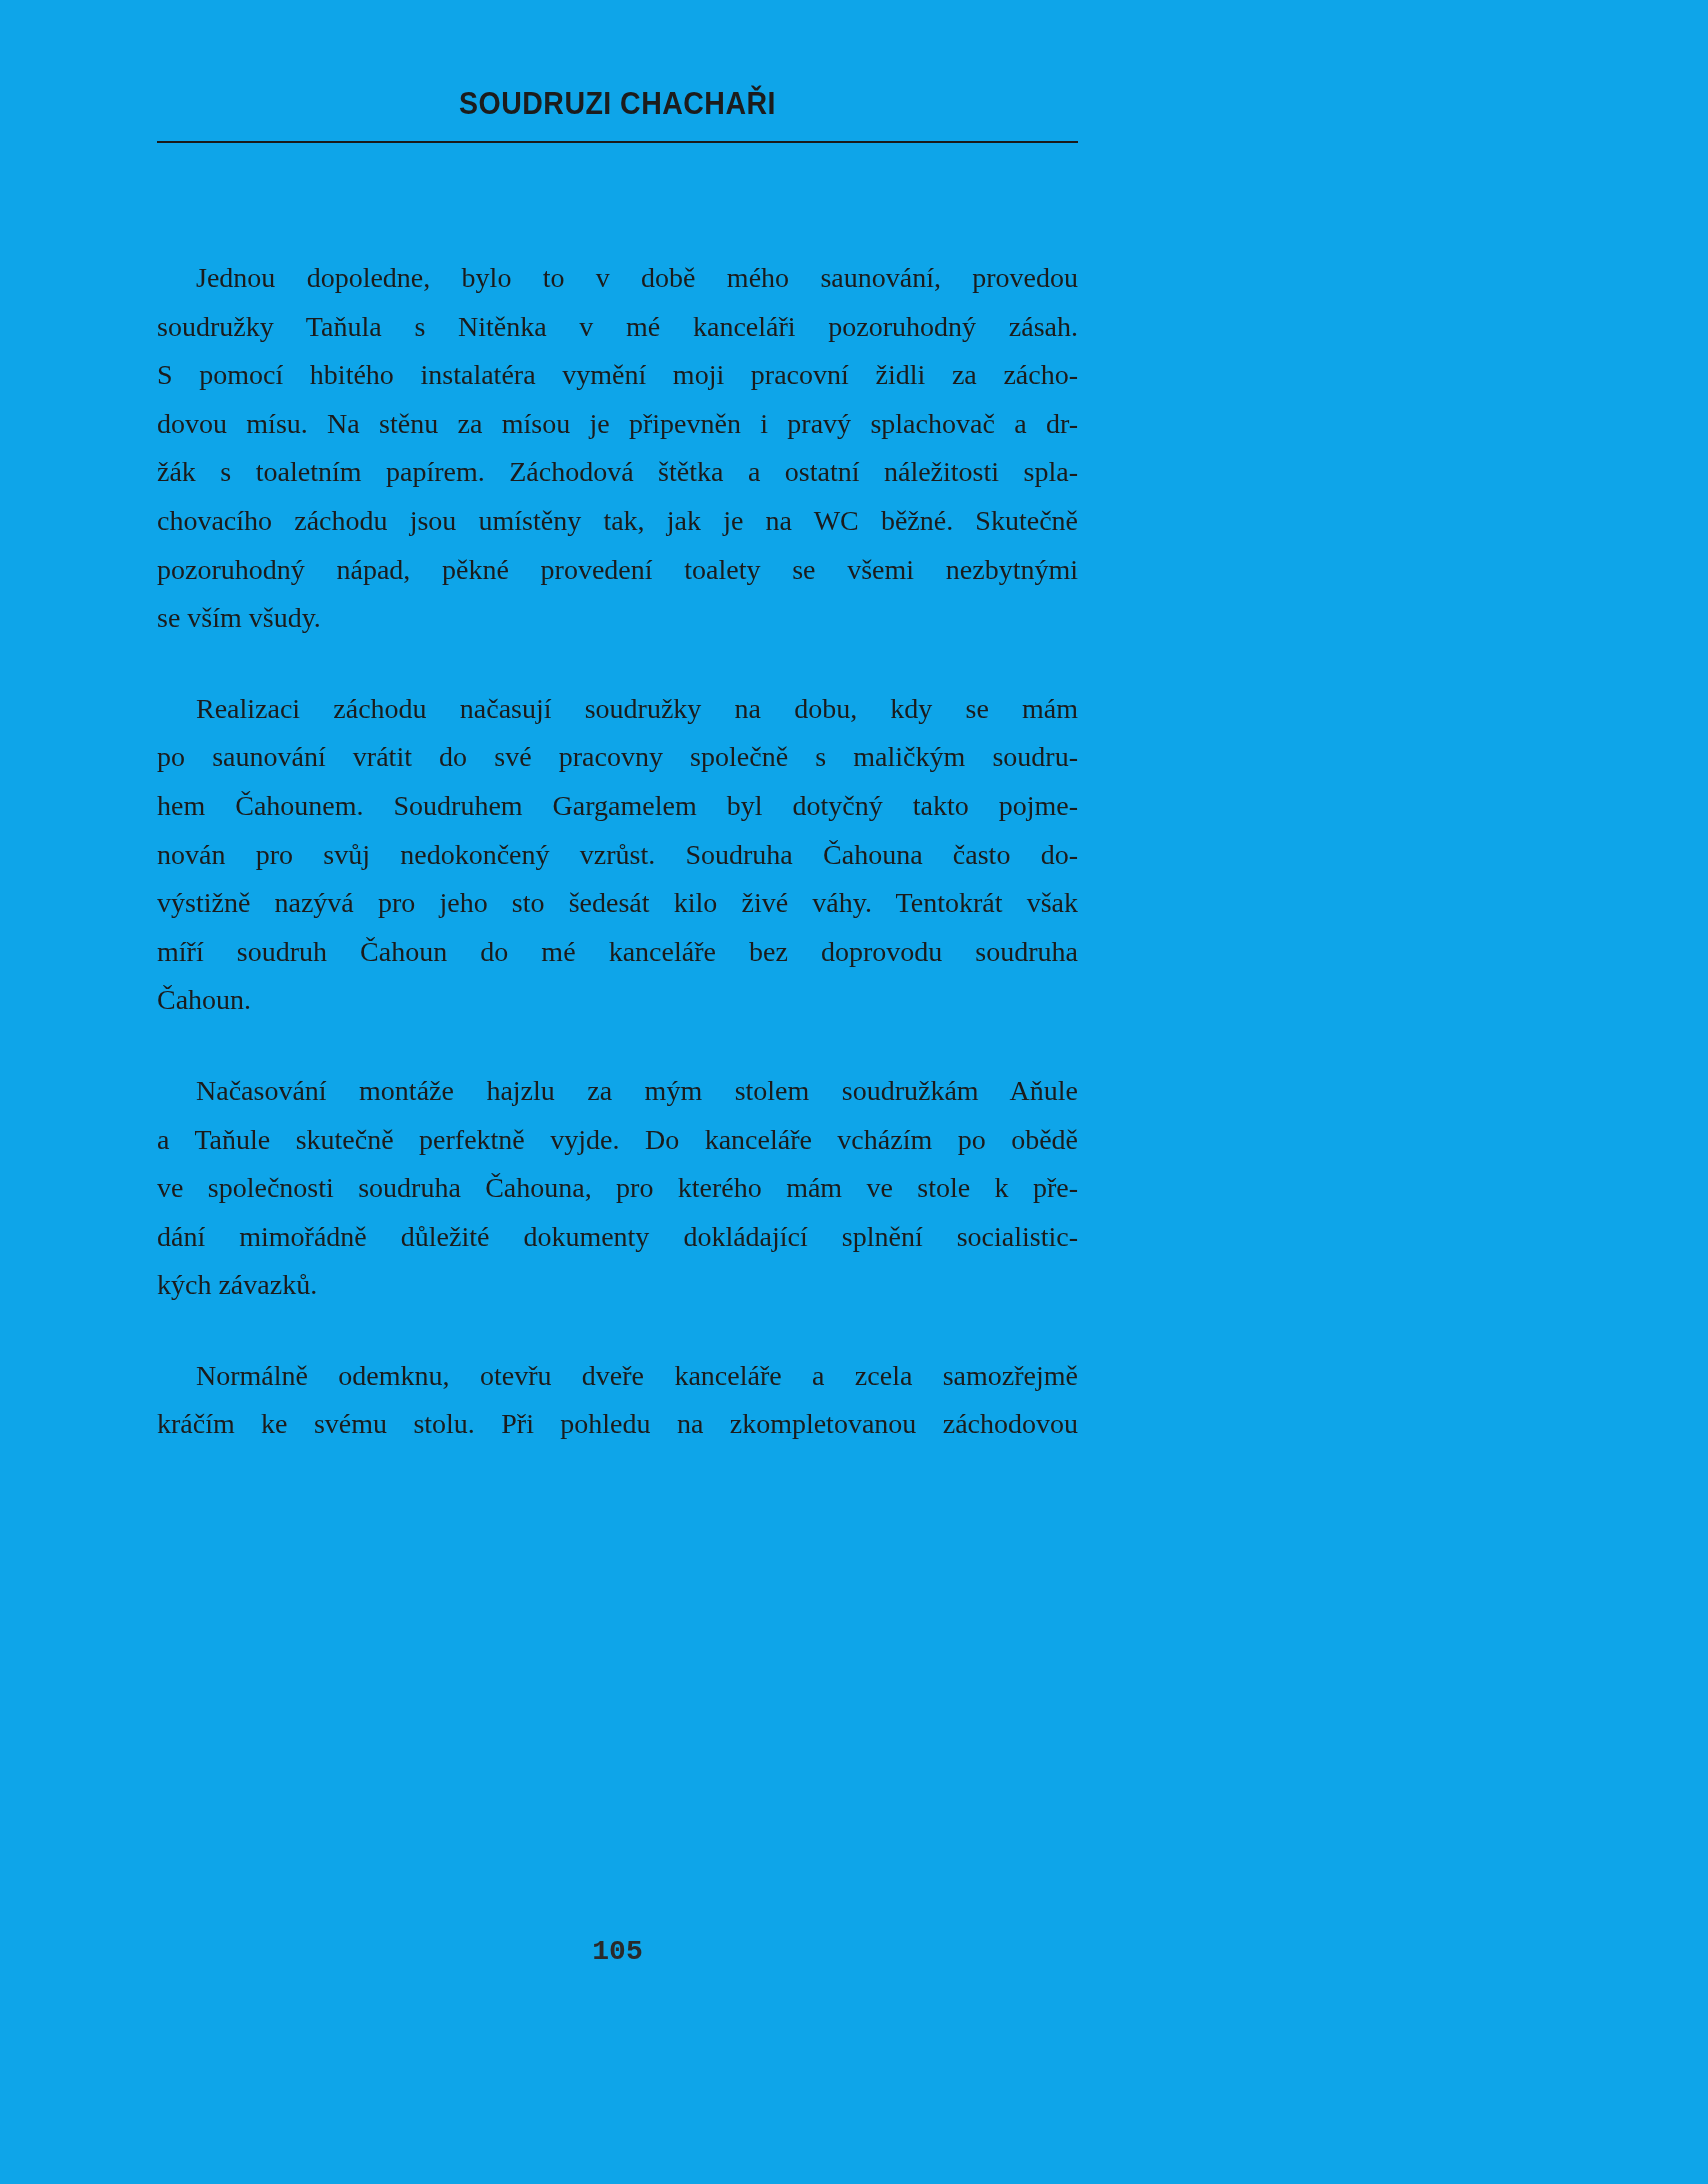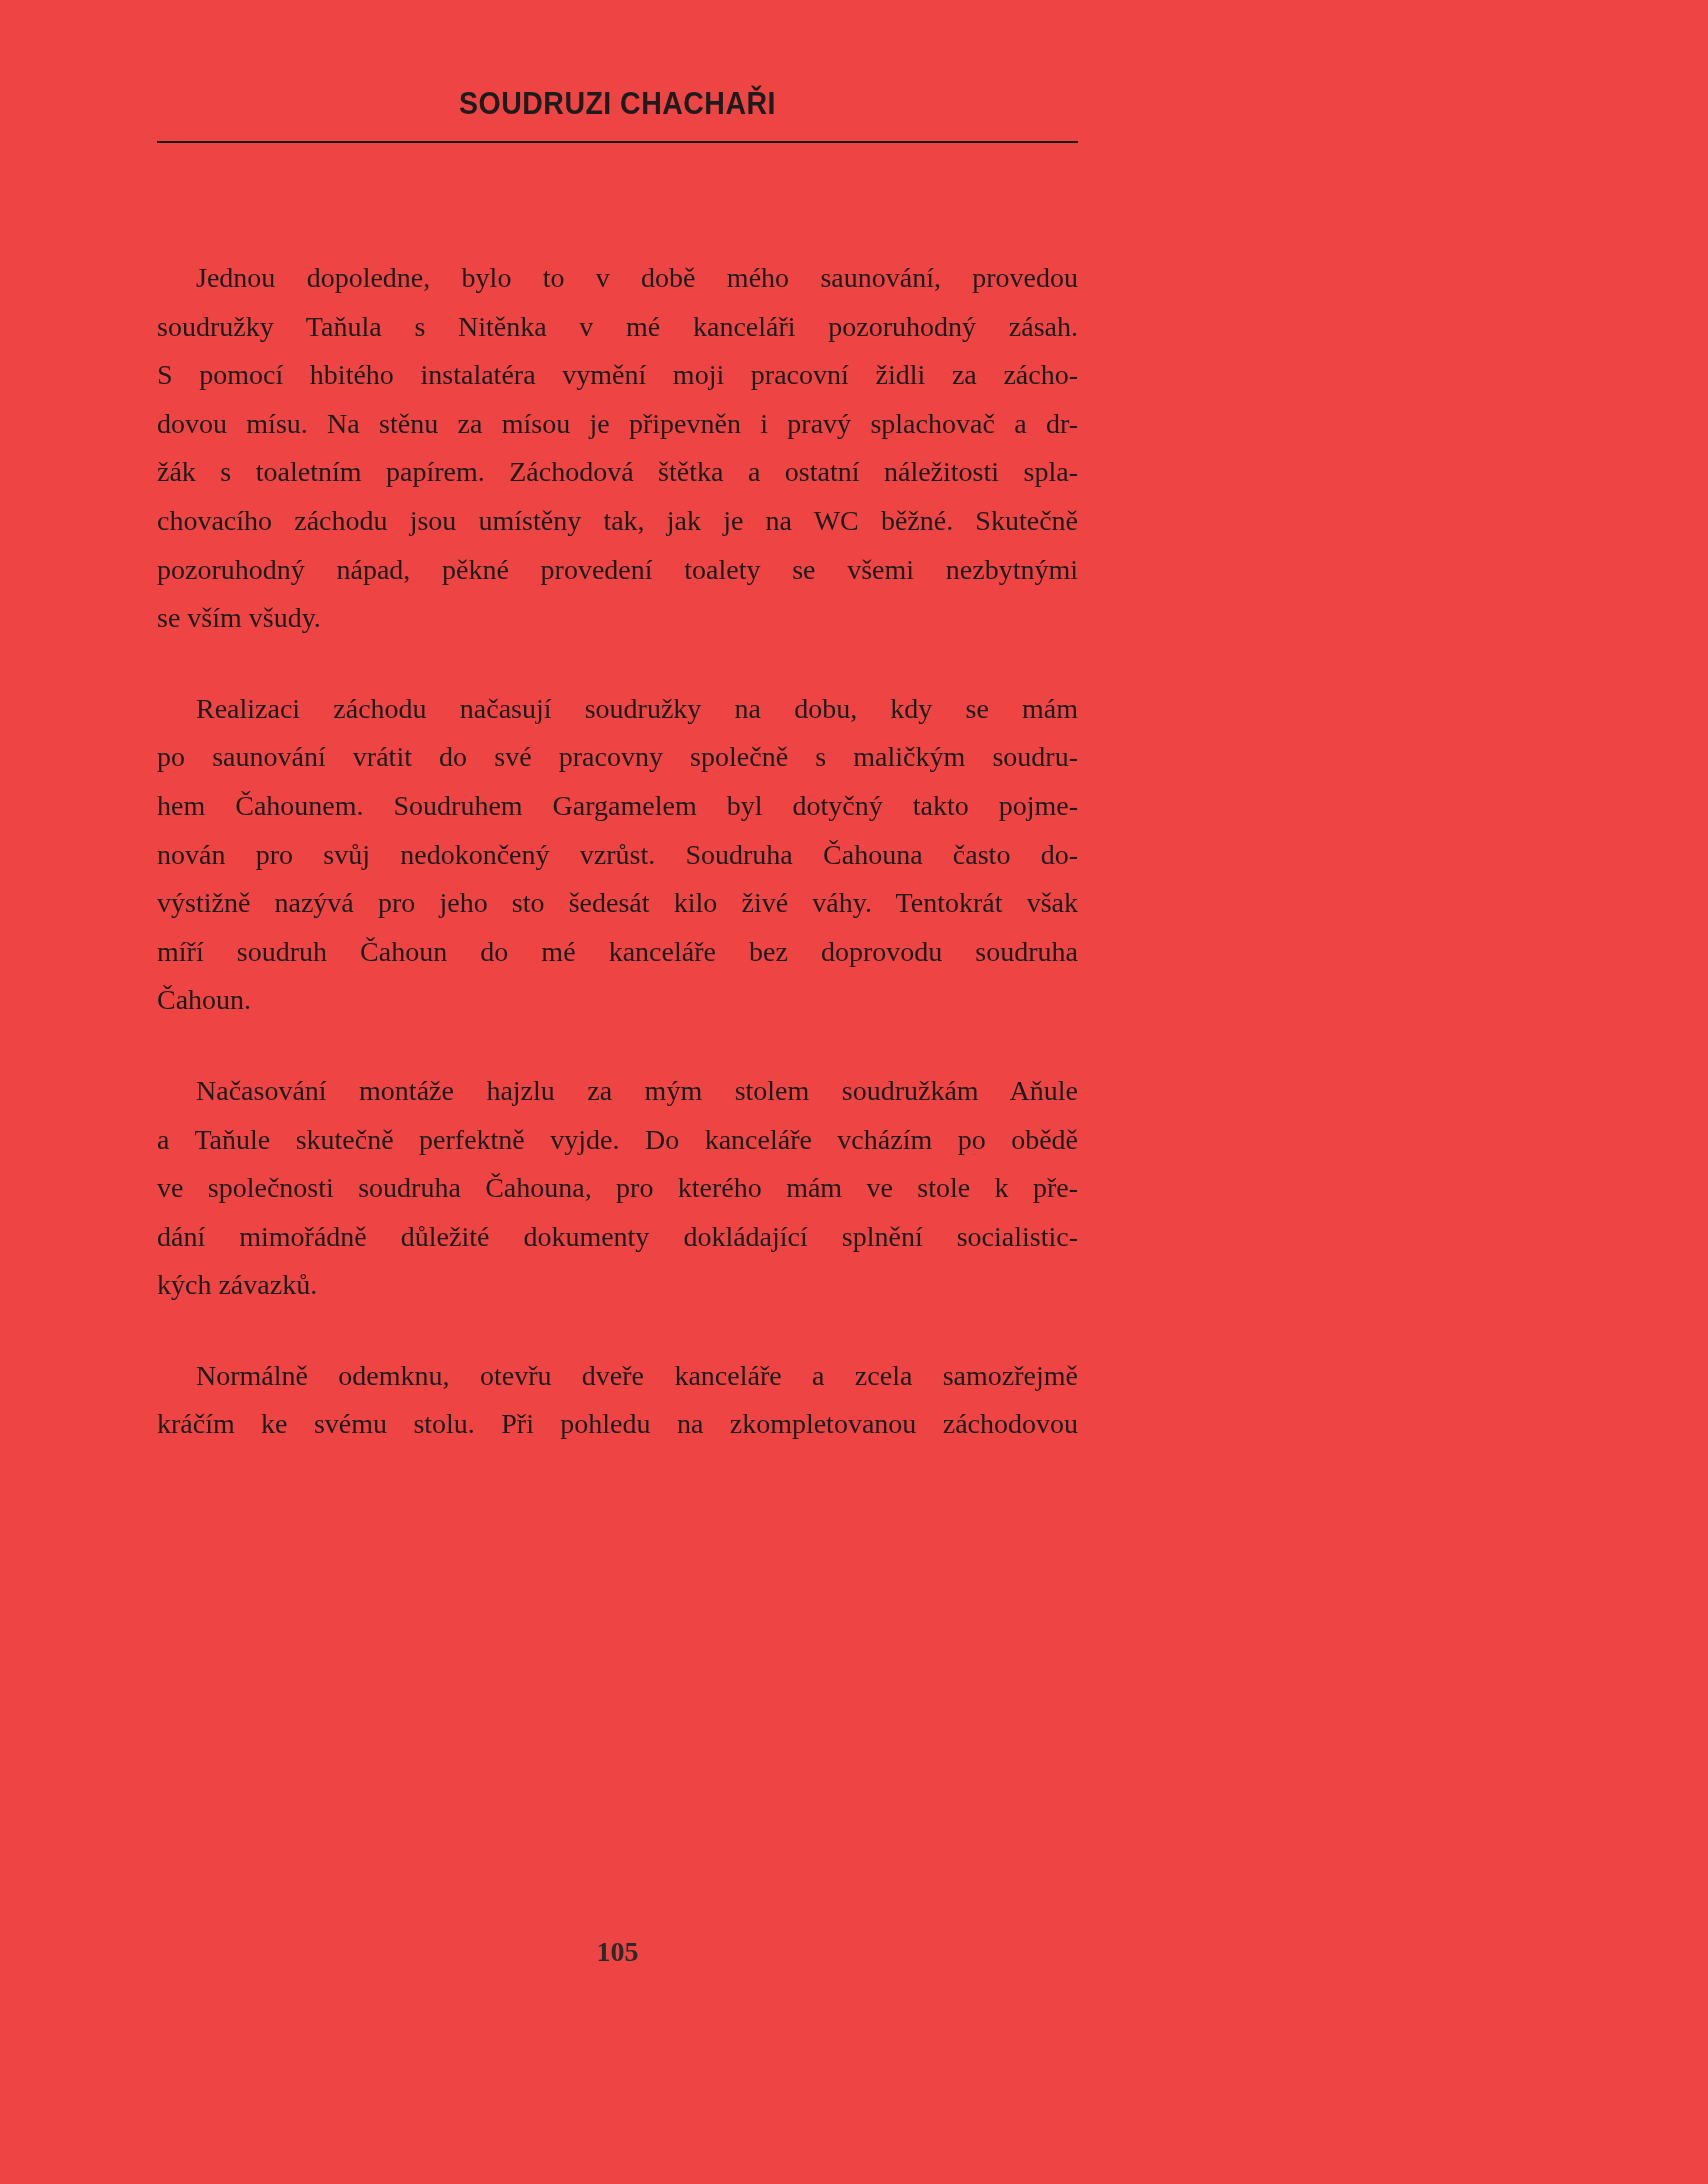--- a/index.html
+++ b/index.html
@@ -7,21 +7,21 @@
     width: 1708px;
     height: 2184px;
     background: #ffffff;
     position: relative;
     font-family: "Liberation Serif", serif;
     overflow: hidden;
   }
   .page {
     position: absolute;
     inset: 0;
-    background: #ef4444;
+    background: #0ea5e9;
   }
   .content {
     position: absolute;
     left: 157px;
     top: 0;
     width: 921px;
     height: 2184px;
   }
   .header-title {
     position: absolute;
@@ -67,21 +67,21 @@
   .line.last {
     text-align: center;
     text-align-last: left;
   }
   .page-number {
     position: absolute;
     top: 1936px;
     left: 0;
     width: 100%;
     text-align: center;
-    font-family: Liberation Serif, serif;
+    font-family: Liberation Mono, monospace;
     font-weight: 700;
     font-size: 28px;
     color: #2a2a2a;
   }
 </style>
 </head>
 <body>
 
 <div class="page">
   <div class="content">

